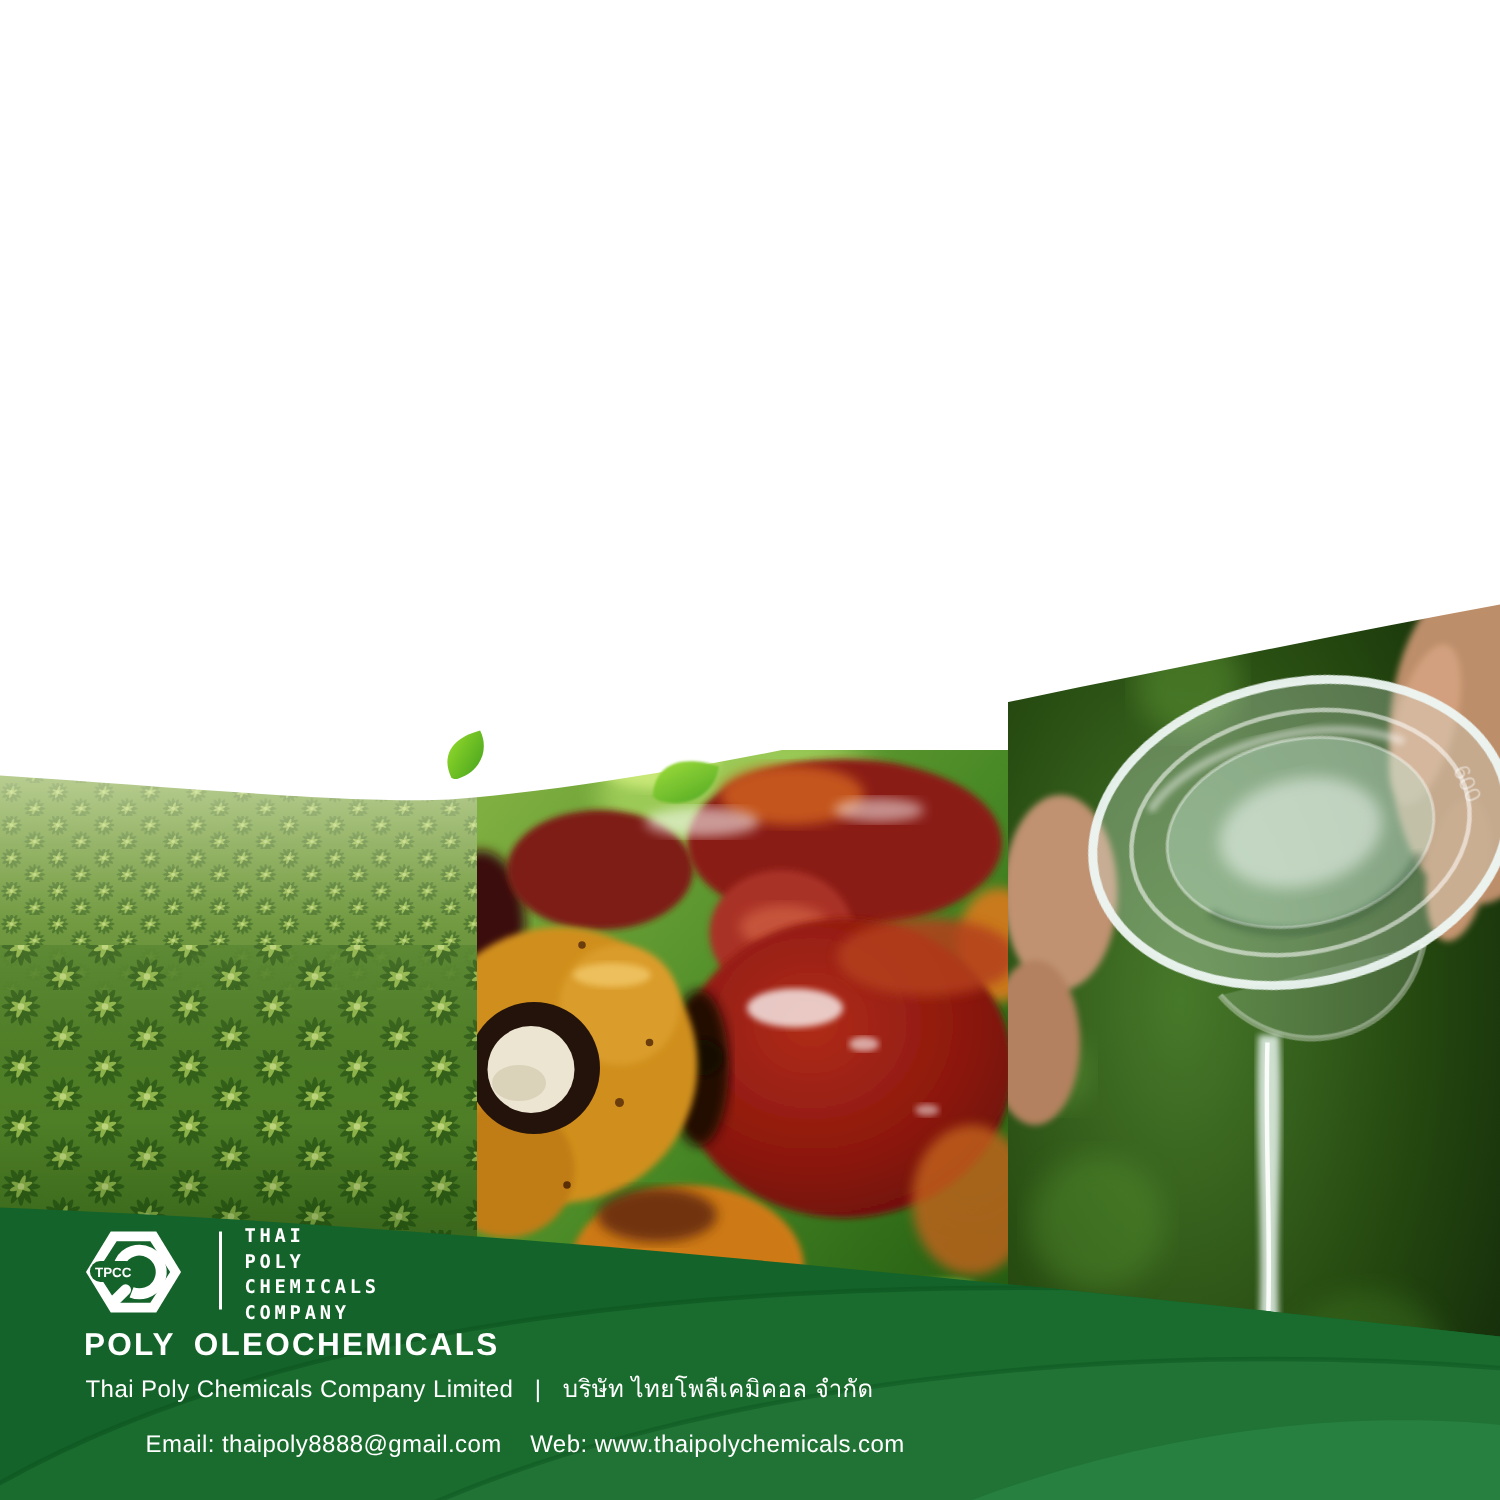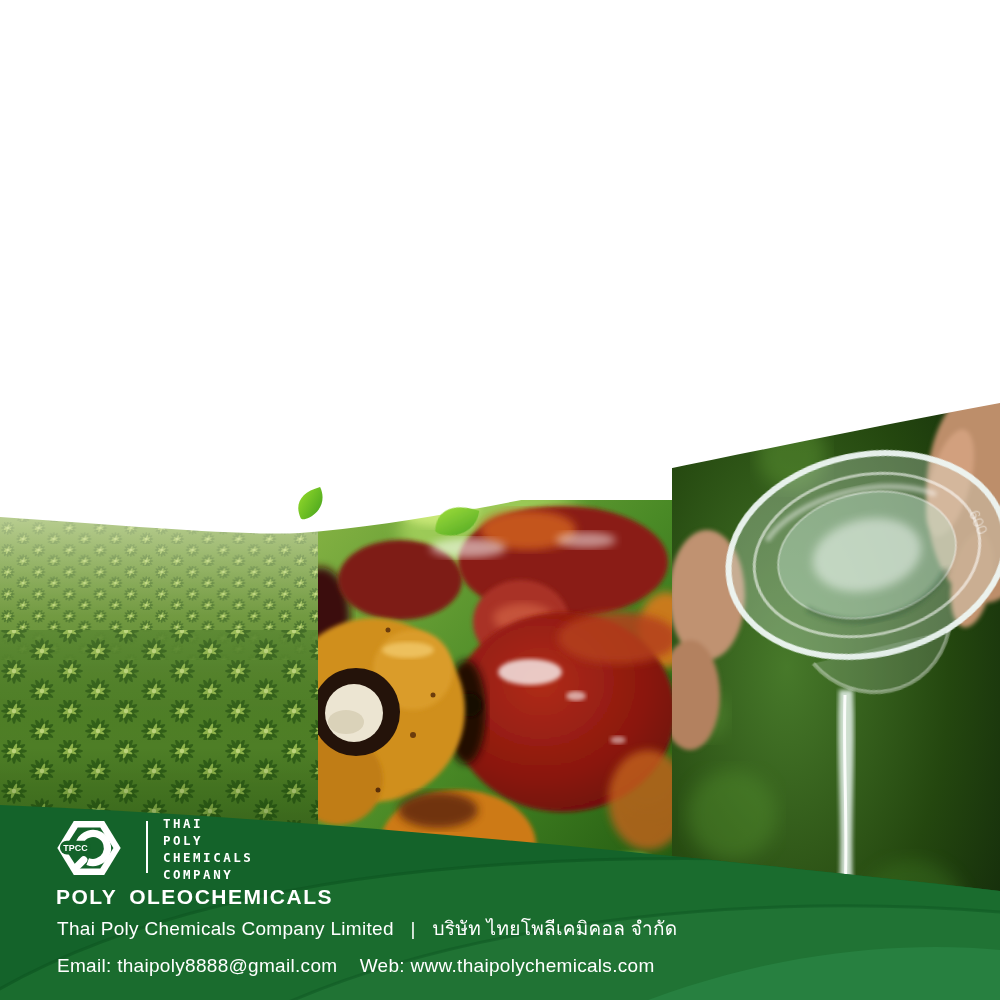--- a/index.html
+++ b/index.html
@@ -40,24 +40,24 @@
   #logo{left:56px;top:818px;width:66px;height:60px;}
   #footer-divider{left:146px;top:821px;width:2px;height:52px;background:#ffffff;}
   #company-name-block{
     left:163px;top:815px;
     font-family:"DejaVu Sans Mono","Liberation Mono",monospace;
     font-weight:bold;font-size:12.5px;line-height:17px;letter-spacing:2.5px;
   }
   #division-title{
     left:56px;top:885px;font-size:21px;font-weight:bold;letter-spacing:1.5px;word-spacing:5px;
   }
-  .contact-line{left:57px;font-size:19px;letter-spacing:.3px;white-space:pre;}
+  .contact-line{left:57px;font-size:16px;letter-spacing:.3px;white-space:pre;}
   #company-line{top:913px;}
   #phone-line{top:935px;}
-  #online-line{top:955px;}
+  #online-line{top:955px;margin-left:40px;}
 </style>
 </head>
 <body>
 
 <div class="canvas">
 
   <div class="col col-1">
       <div class="section c0s0">
         <div class="heading">FATTY ACID</div>
         <div class="items">

